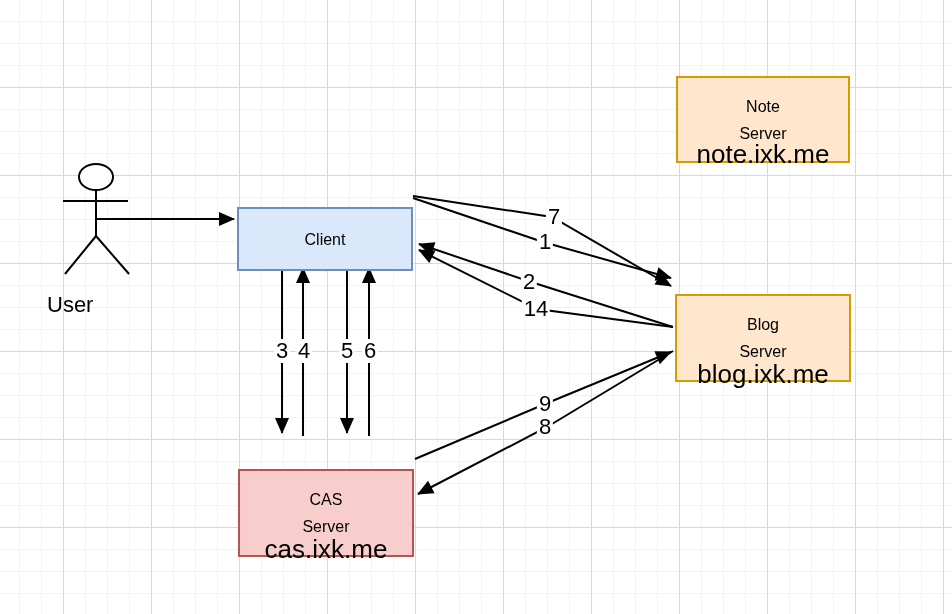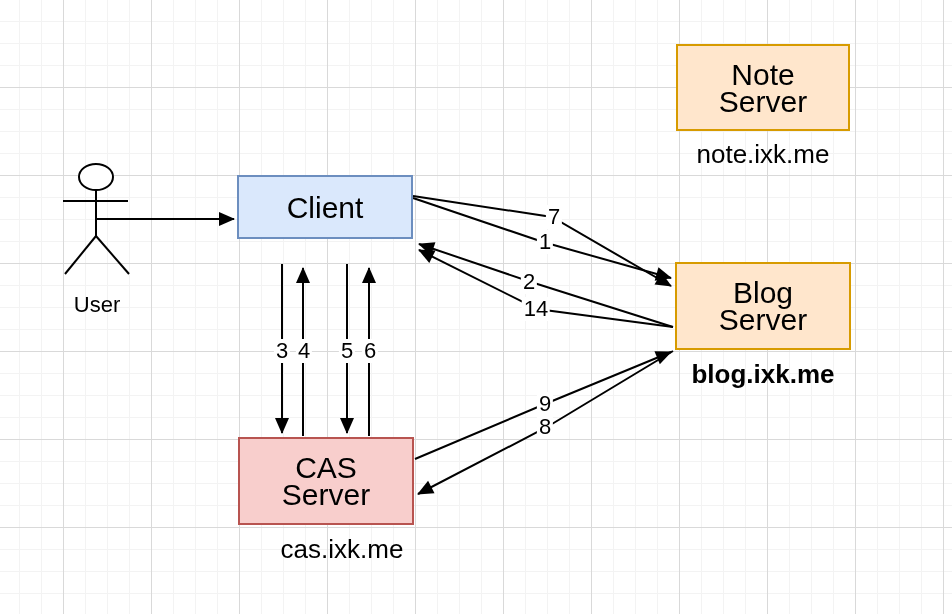--- a/index.html
+++ b/index.html
@@ -17,39 +17,40 @@
       linear-gradient(#f3f3f3 1px,transparent 1px);
     background-size:88px 88px,88px 88px,22px 22px,22px 22px;
     background-position:63px 0,0 87px,19px 0,0 21px;
   }
   svg.wires{position:absolute;left:0;top:0;}
   .node{
     position:absolute;
     box-sizing:border-box;
     display:flex;flex-direction:column;
     align-items:center;justify-content:center;
-    font-size:30px;line-height:27px;
+    font-size:16px;line-height:27px;
     text-align:center;
+    margin-top:32px;
   }
   .node-client{left:237px;top:175px;width:176px;height:64px;
     background:#dae8fc;border:2px solid #6c8ebf;}
   .node-note{left:676px;top:44px;width:174px;height:87px;
     background:#ffe6cc;border:2px solid #d79b00;}
   .node-blog{left:675px;top:262px;width:176px;height:88px;
     background:#ffe6cc;border:2px solid #d79b00;}
   .node-cas{left:238px;top:437px;width:176px;height:88px;
     background:#f8cecc;border:2px solid #b85450;}
   .domain-label{
     position:absolute;font-size:26px;text-align:center;line-height:24px;
   }
   .domain-note{left:676px;top:142px;width:174px;}
-  .domain-blog{left:675px;top:362px;width:176px;font-weight:bold;}
-  .domain-cas{left:254px;top:537px;width:176px;}
+  .domain-blog{left:675px;top:362px;width:176px;}
+  .domain-cas{left:238px;top:537px;width:176px;}
   .user-label{position:absolute;left:47px;top:292px;width:100px;
-    font-size:22px;text-align:center;}
+    font-size:22px;}
   .edge-label{
     position:absolute;transform:translate(-50%,-50%);
     background:#ffffff;padding:0 2px;
     font-size:22px;line-height:24px;white-space:nowrap;
   }
 </style>
 </head>
 <body>
 
 <div class="canvas">

